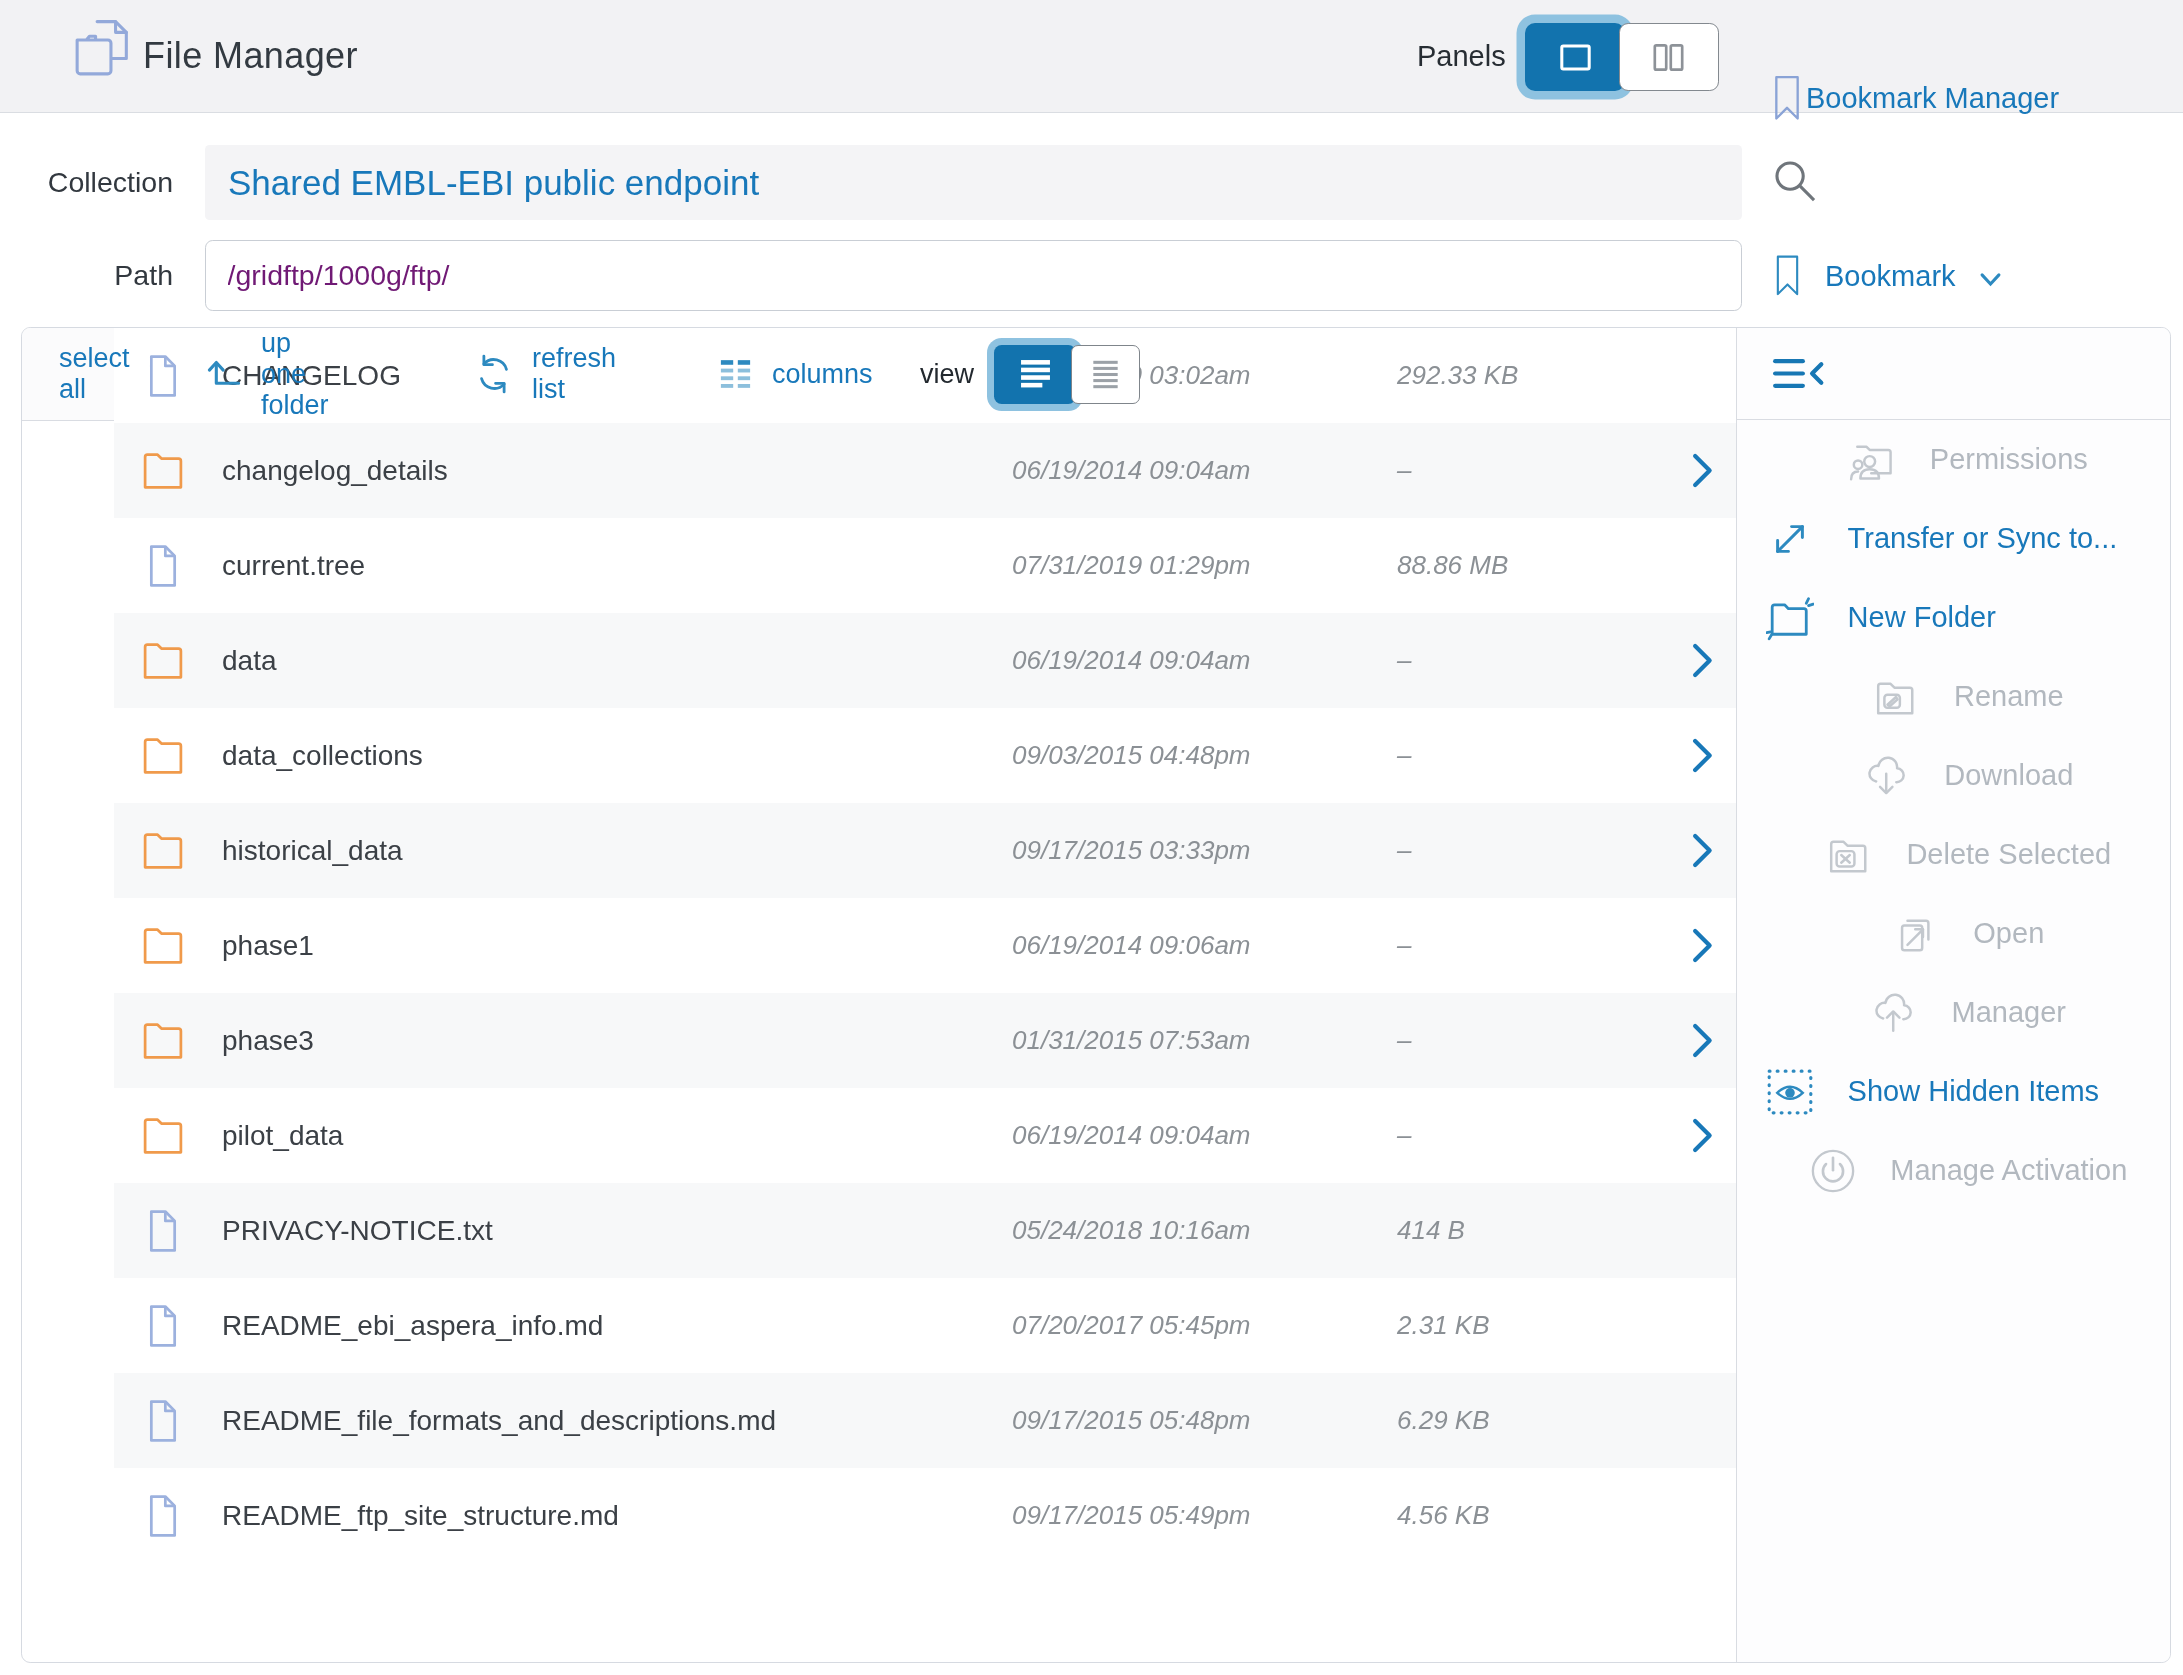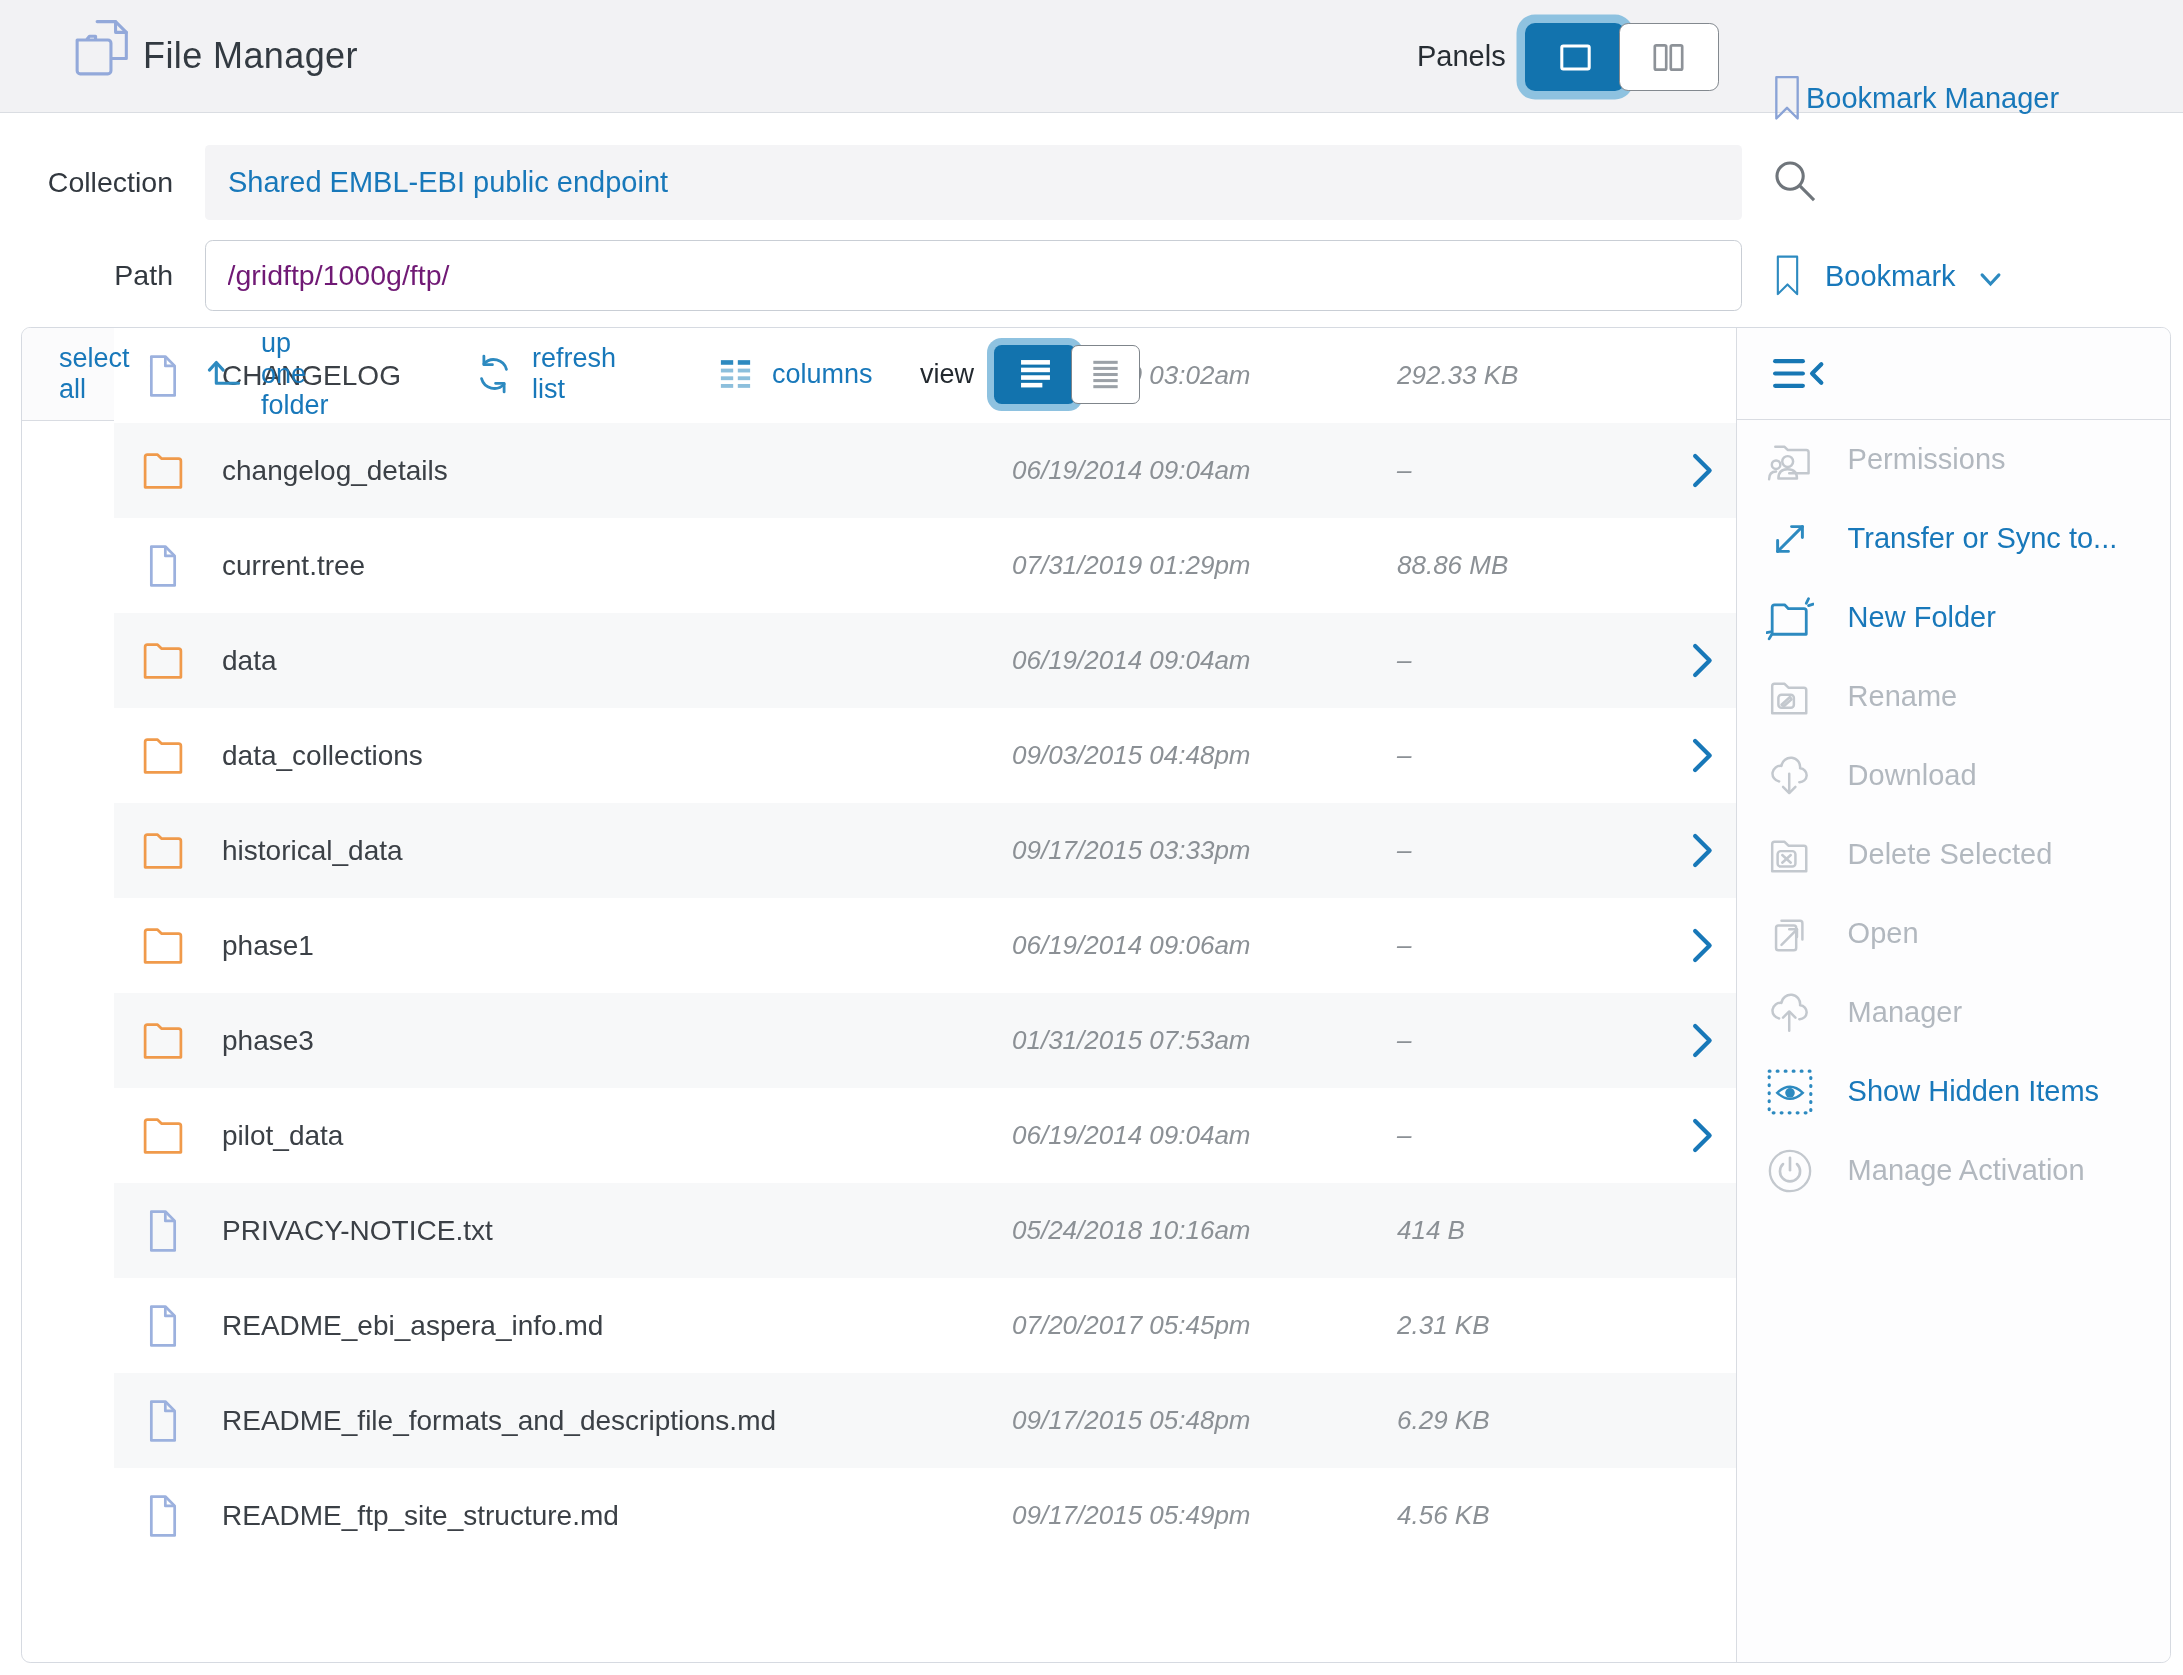--- a/index.html
+++ b/index.html
@@ -50,21 +50,21 @@
     position:absolute;left:0;width:173px;text-align:right;
     font-size:28.5px;color:#32383f;
   }
   .collection-label{top:145px;height:75px;line-height:75px;}
   .path-label{top:240px;height:71px;line-height:71px;}
   .collection-field{
     position:absolute;left:205px;top:145px;width:1537px;height:75px;
     background:#f4f4f6;border-radius:4.6px;display:flex;align-items:center;
     padding:0 23px;box-sizing:border-box;cursor:pointer;
   }
-  .collection-field span{font-size:29px;color:#1878ba;}
+  .collection-field span{font-size:35px;color:#1878ba;}
   .path-input{
     position:absolute;left:205px;top:240px;width:1537px;height:71px;
     border:1.5px solid #c9ced5;border-radius:7.7px;box-sizing:border-box;
     padding:0 21.6px;font-size:28.5px;color:#701a75;background:#fff;outline:none;
     font-family:"Liberation Sans","DejaVu Sans",sans-serif;
   }
   .search-btn{position:absolute;left:1770px;top:156px;width:51px;height:51px;color:#6f757b;cursor:pointer;}
   .bookmark-link{
     position:absolute;left:1773px;top:245px;height:62px;display:flex;align-items:center;
     gap:23px;cursor:pointer;color:#1878ba;
@@ -119,21 +119,21 @@
     height:92px;flex:0 0 92px;border-bottom:1.5px solid #d9dce2;
     display:flex;align-items:center;padding-left:32px;box-sizing:border-box;
   }
   .collapse-row .collapse{width:60px;height:45px;color:#1777b4;cursor:pointer;}
   .side-item{
     height:79px;display:flex;align-items:center;padding-left:29px;cursor:pointer;
   }
   .side-item .s-icon{flex:0 0 60px;display:flex;color:#2d8ac0;}
   .side-item .s-icon svg{width:48px;height:48px;}
   .side-item .s-label{font-size:29px;color:#1878ba;margin-left:21.6px;white-space:nowrap;}
-  .side-item.disabled{cursor:default;}
+  .side-item.disabled{cursor:default;justify-content:center;}
   .side-item.disabled .s-icon{color:#c3c8ce;}
   .side-item.disabled .s-label{color:#b2b8bf;}
 </style>
 </head>
 <body>
 
 <header class="app-header">
   <span class="logo">
       <svg viewBox="0 0 82 82" fill="none" stroke="currentColor" stroke-width="4" stroke-linejoin="round" stroke-linecap="round">
         <path d="M34 6 H58 L72 20 V54 H52"></path>

